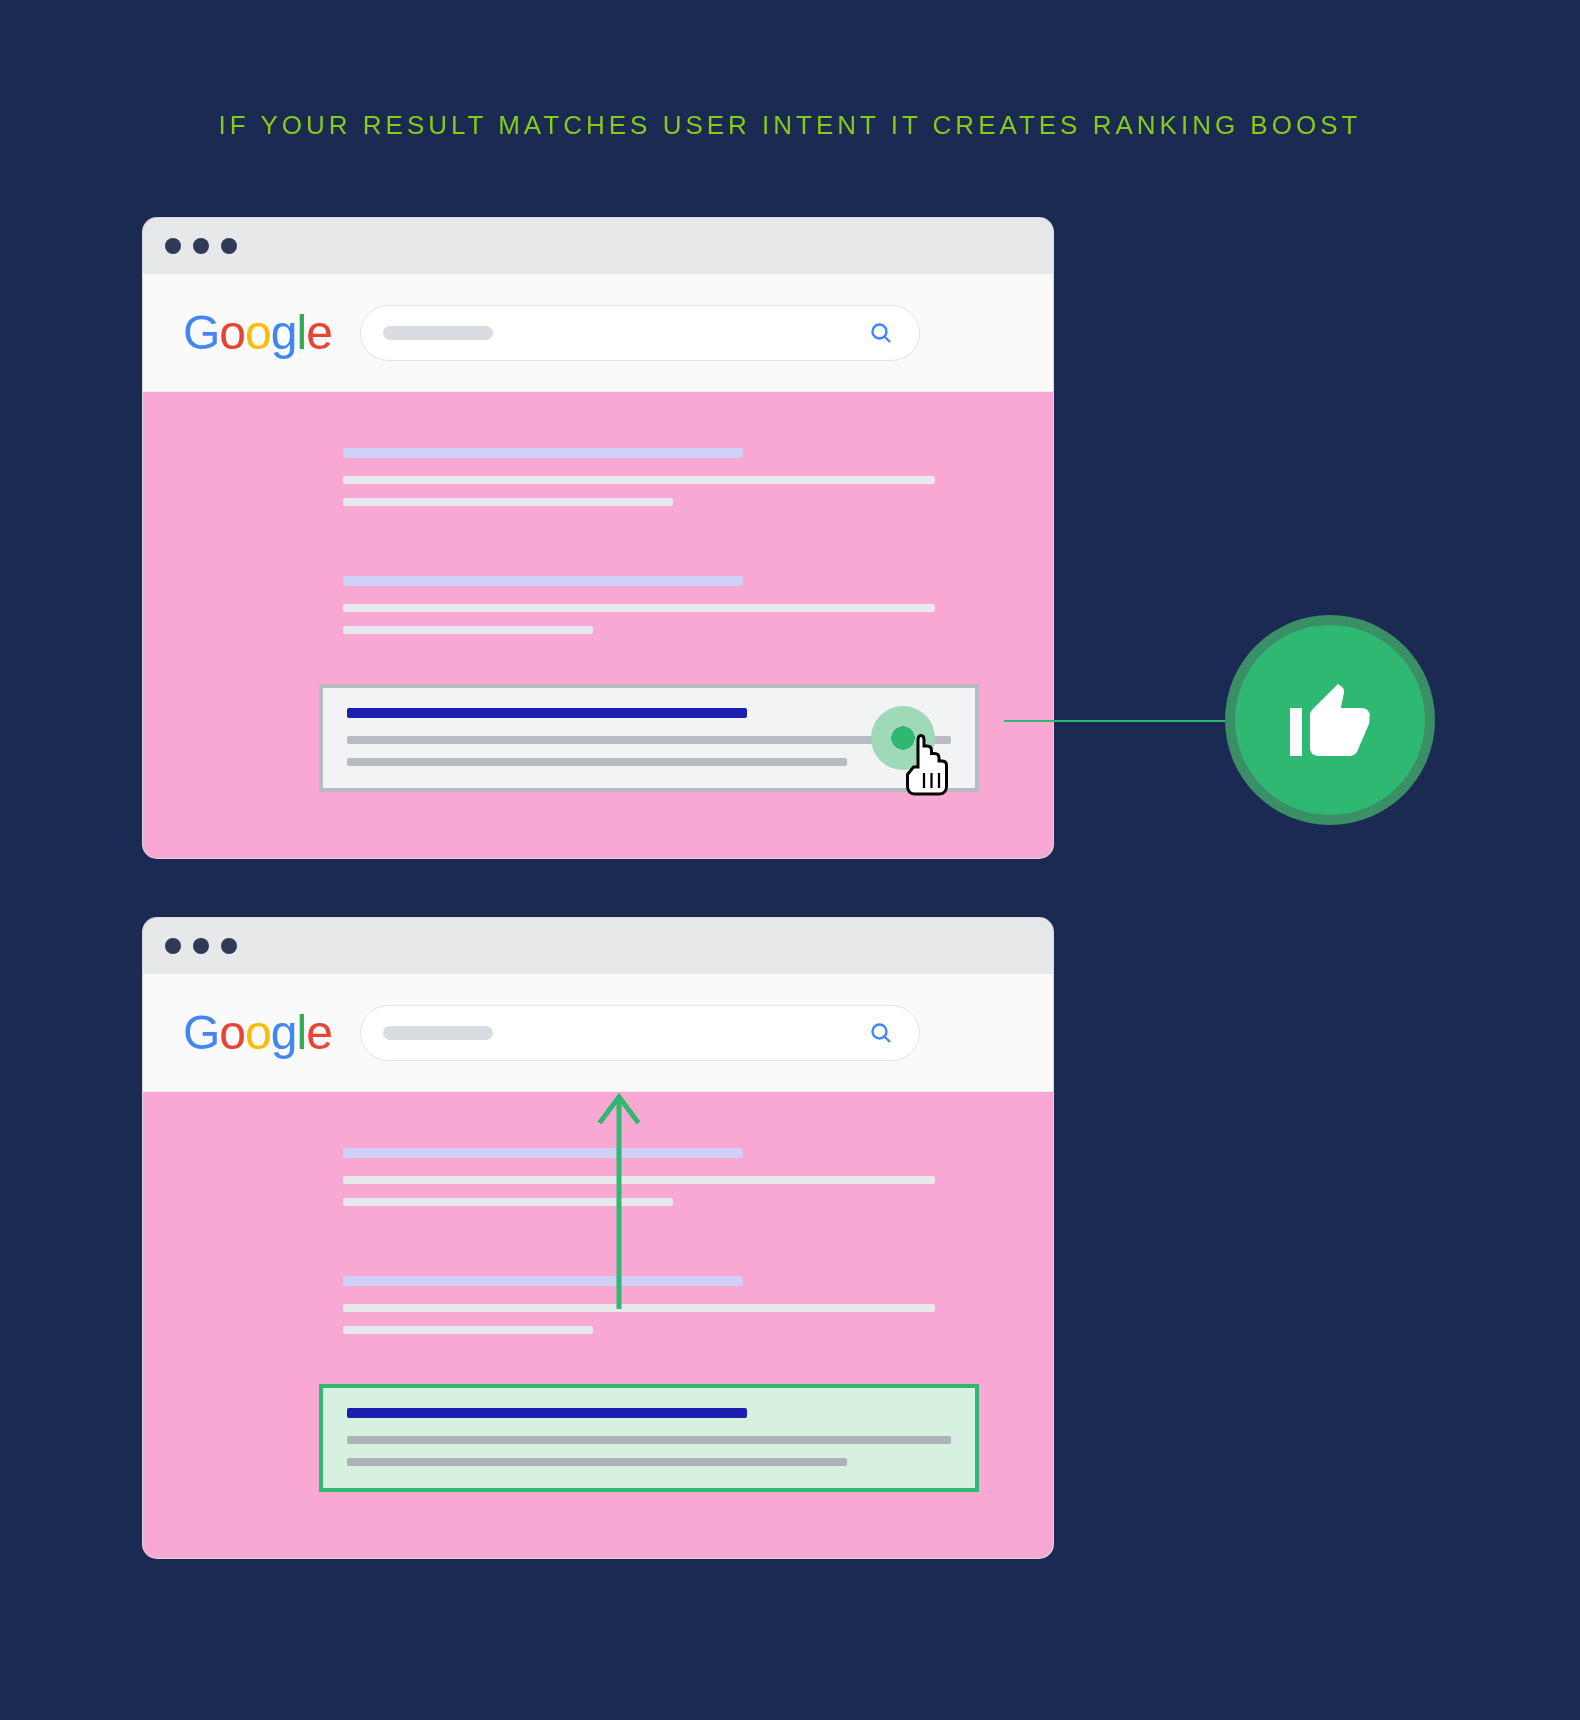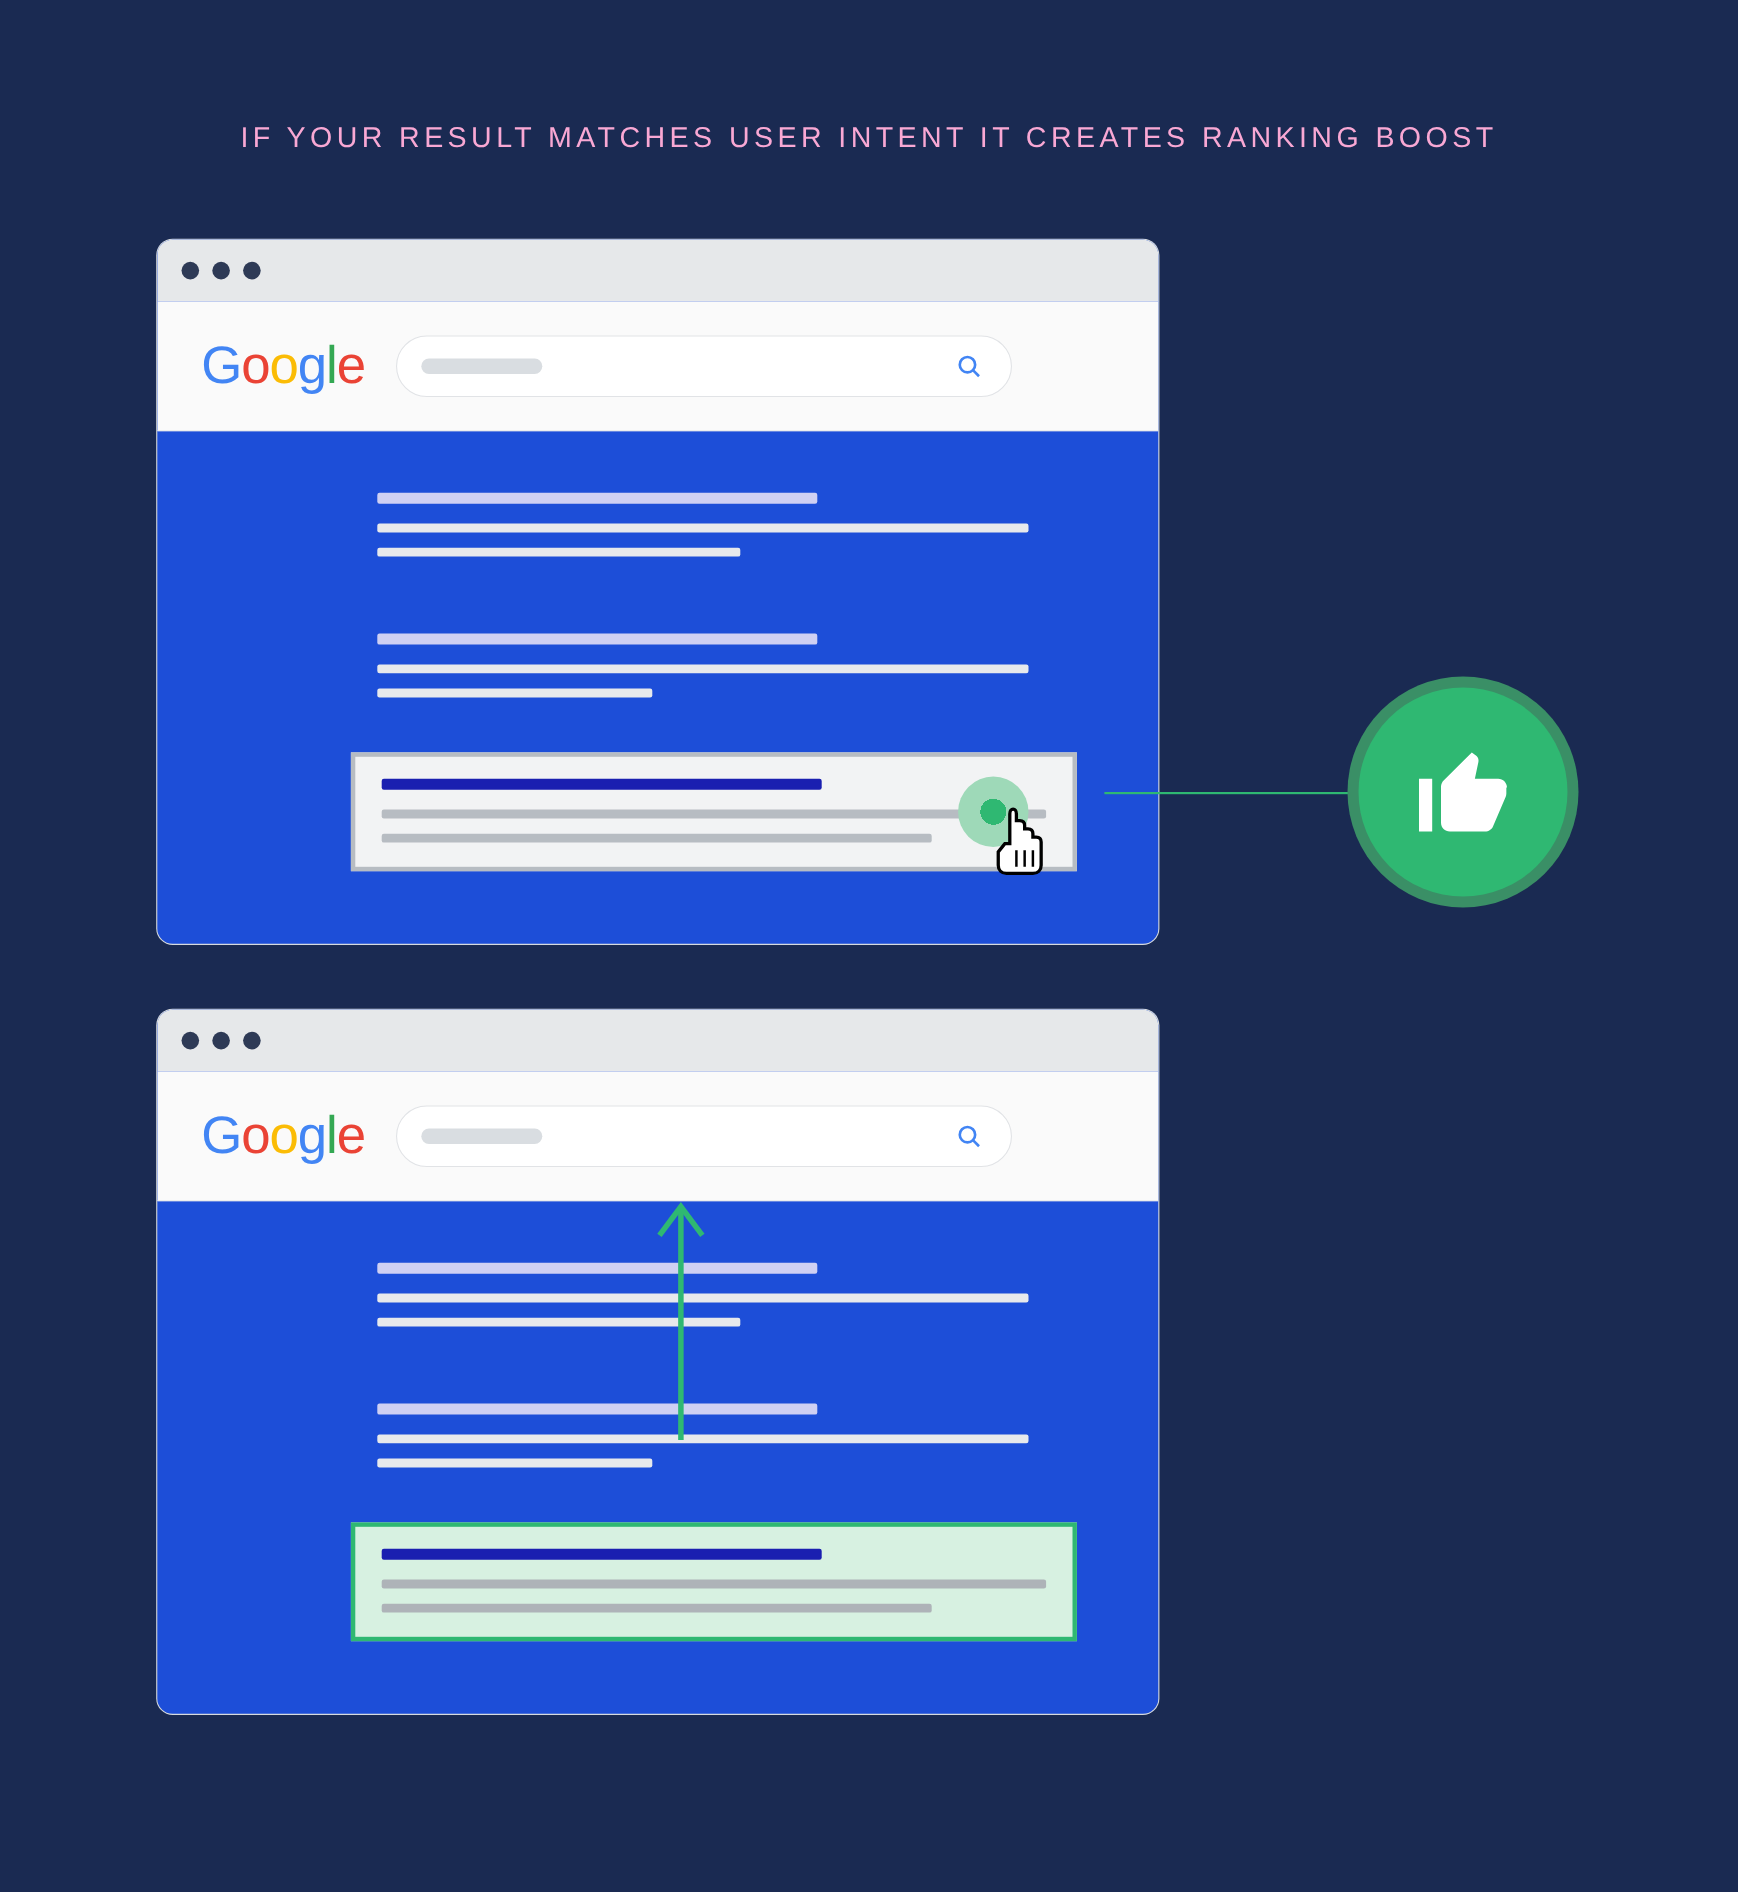--- a/index.html
+++ b/index.html
@@ -6,35 +6,35 @@
   body {
     background: #1a2a52;
     width: 1580px;
     height: 1720px;
     font-family: -apple-system, BlinkMacSystemFont, "Segoe UI", Arial, sans-serif;
     position: relative;
     overflow: hidden;
   }
   .heading {
     text-align: center;
-    color: #f9a8d4;
+    color: #84cc16;
     font-size: 26px;
     letter-spacing: 4px;
     font-weight: 400;
     padding-top: 110px;
   }
   .stage {
     position: relative;
     width: 100%;
     height: 100%;
   }
   .browser {
     position: absolute;
     width: 910px;
-    background: #1d4ed8;
+    background: #f9a8d4;
     border-radius: 14px;
     box-shadow: 0 0 0 1px #d7dbde;
     overflow: hidden;
   }
   .browser-1 { left: 143px; top: 218px; height: 640px; }
   .browser-2 { left: 143px; top: 918px; height: 640px; }
   .titlebar {
     height: 56px;
     background: #e6e8ea;
     display: flex;

